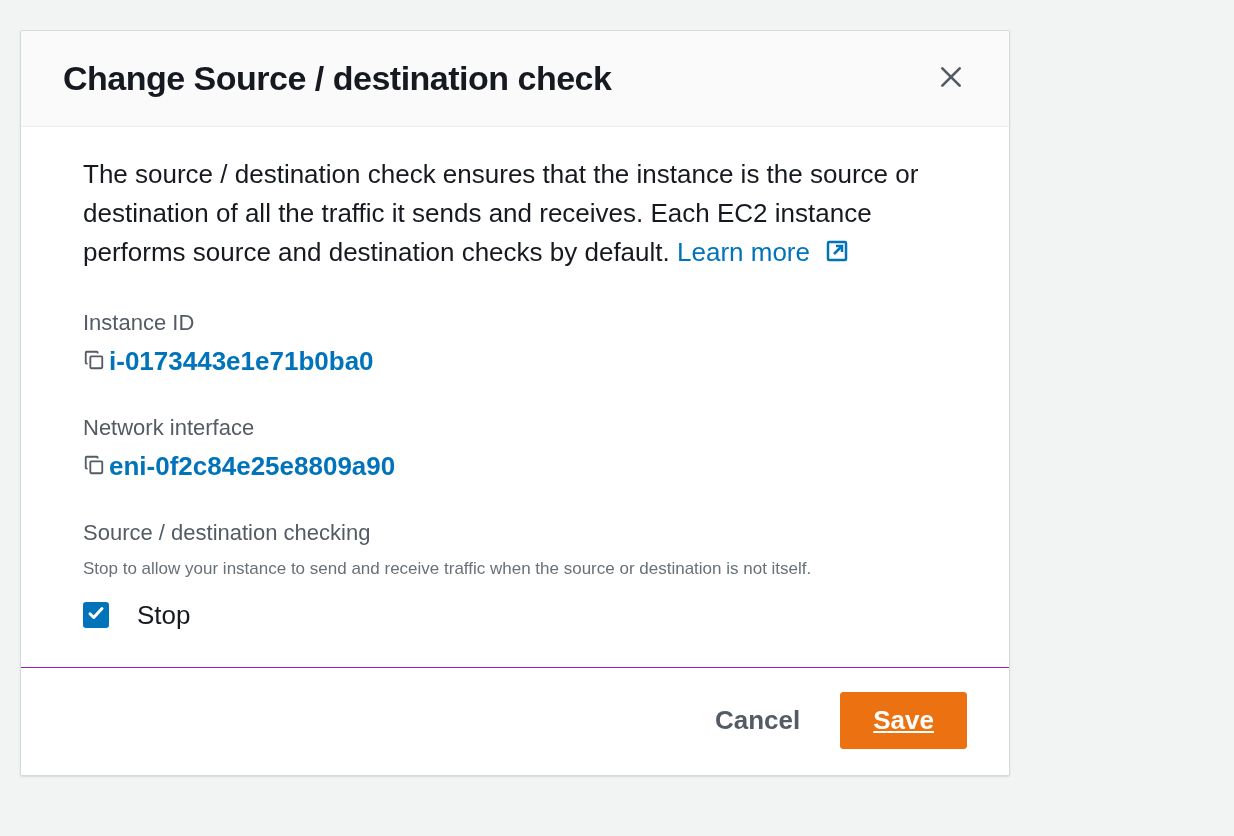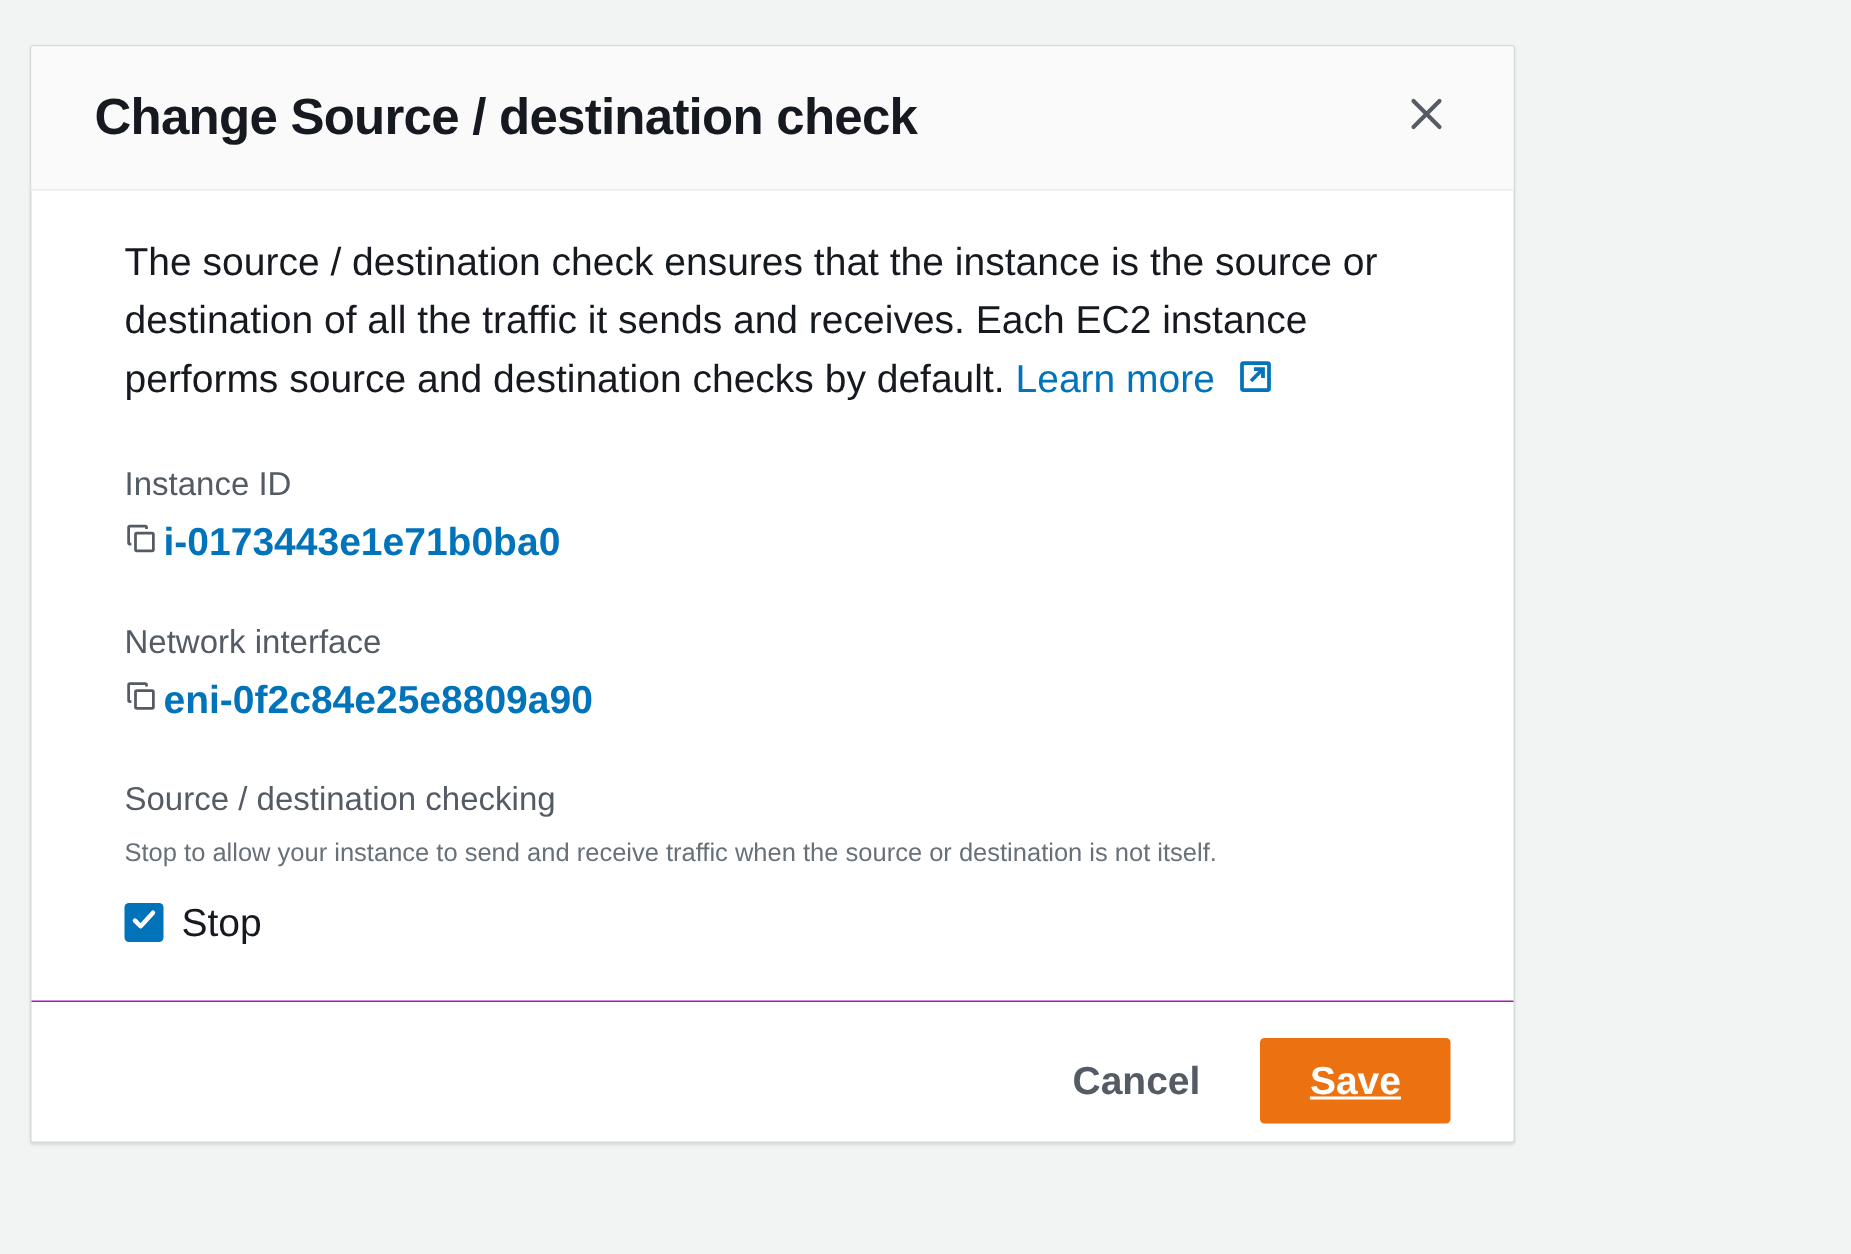--- a/index.html
+++ b/index.html
@@ -106,21 +106,21 @@
     color: #0073bb;
     font-size: 26px;
     font-weight: 700;
     text-decoration: none;
     cursor: pointer;
   }
 
   .checkbox-row {
     display: flex;
     align-items: center;
-    gap: 12px;
+    gap: 28px;
     cursor: pointer;
     user-select: none;
   }
   .checkbox {
     width: 26px; height: 26px;
     border-radius: 3px;
     background: #0073bb;
     display: flex;
     align-items: center;
     justify-content: center;
@@ -130,21 +130,21 @@
   .checkbox-label {
     font-size: 26px;
     color: #16191f;
   }
 
   .modal-footer {
     display: flex;
     justify-content: flex-end;
     align-items: center;
     gap: 32px;
-    padding: 24px 42px 12px 42px;
+    padding: 24px 42px 26px 42px;
   }
   .btn-cancel {
     font-size: 26px;
     font-weight: 700;
     color: #545b64;
     background: transparent;
     border: none;
     cursor: pointer;
     padding: 10px 8px;
   }

